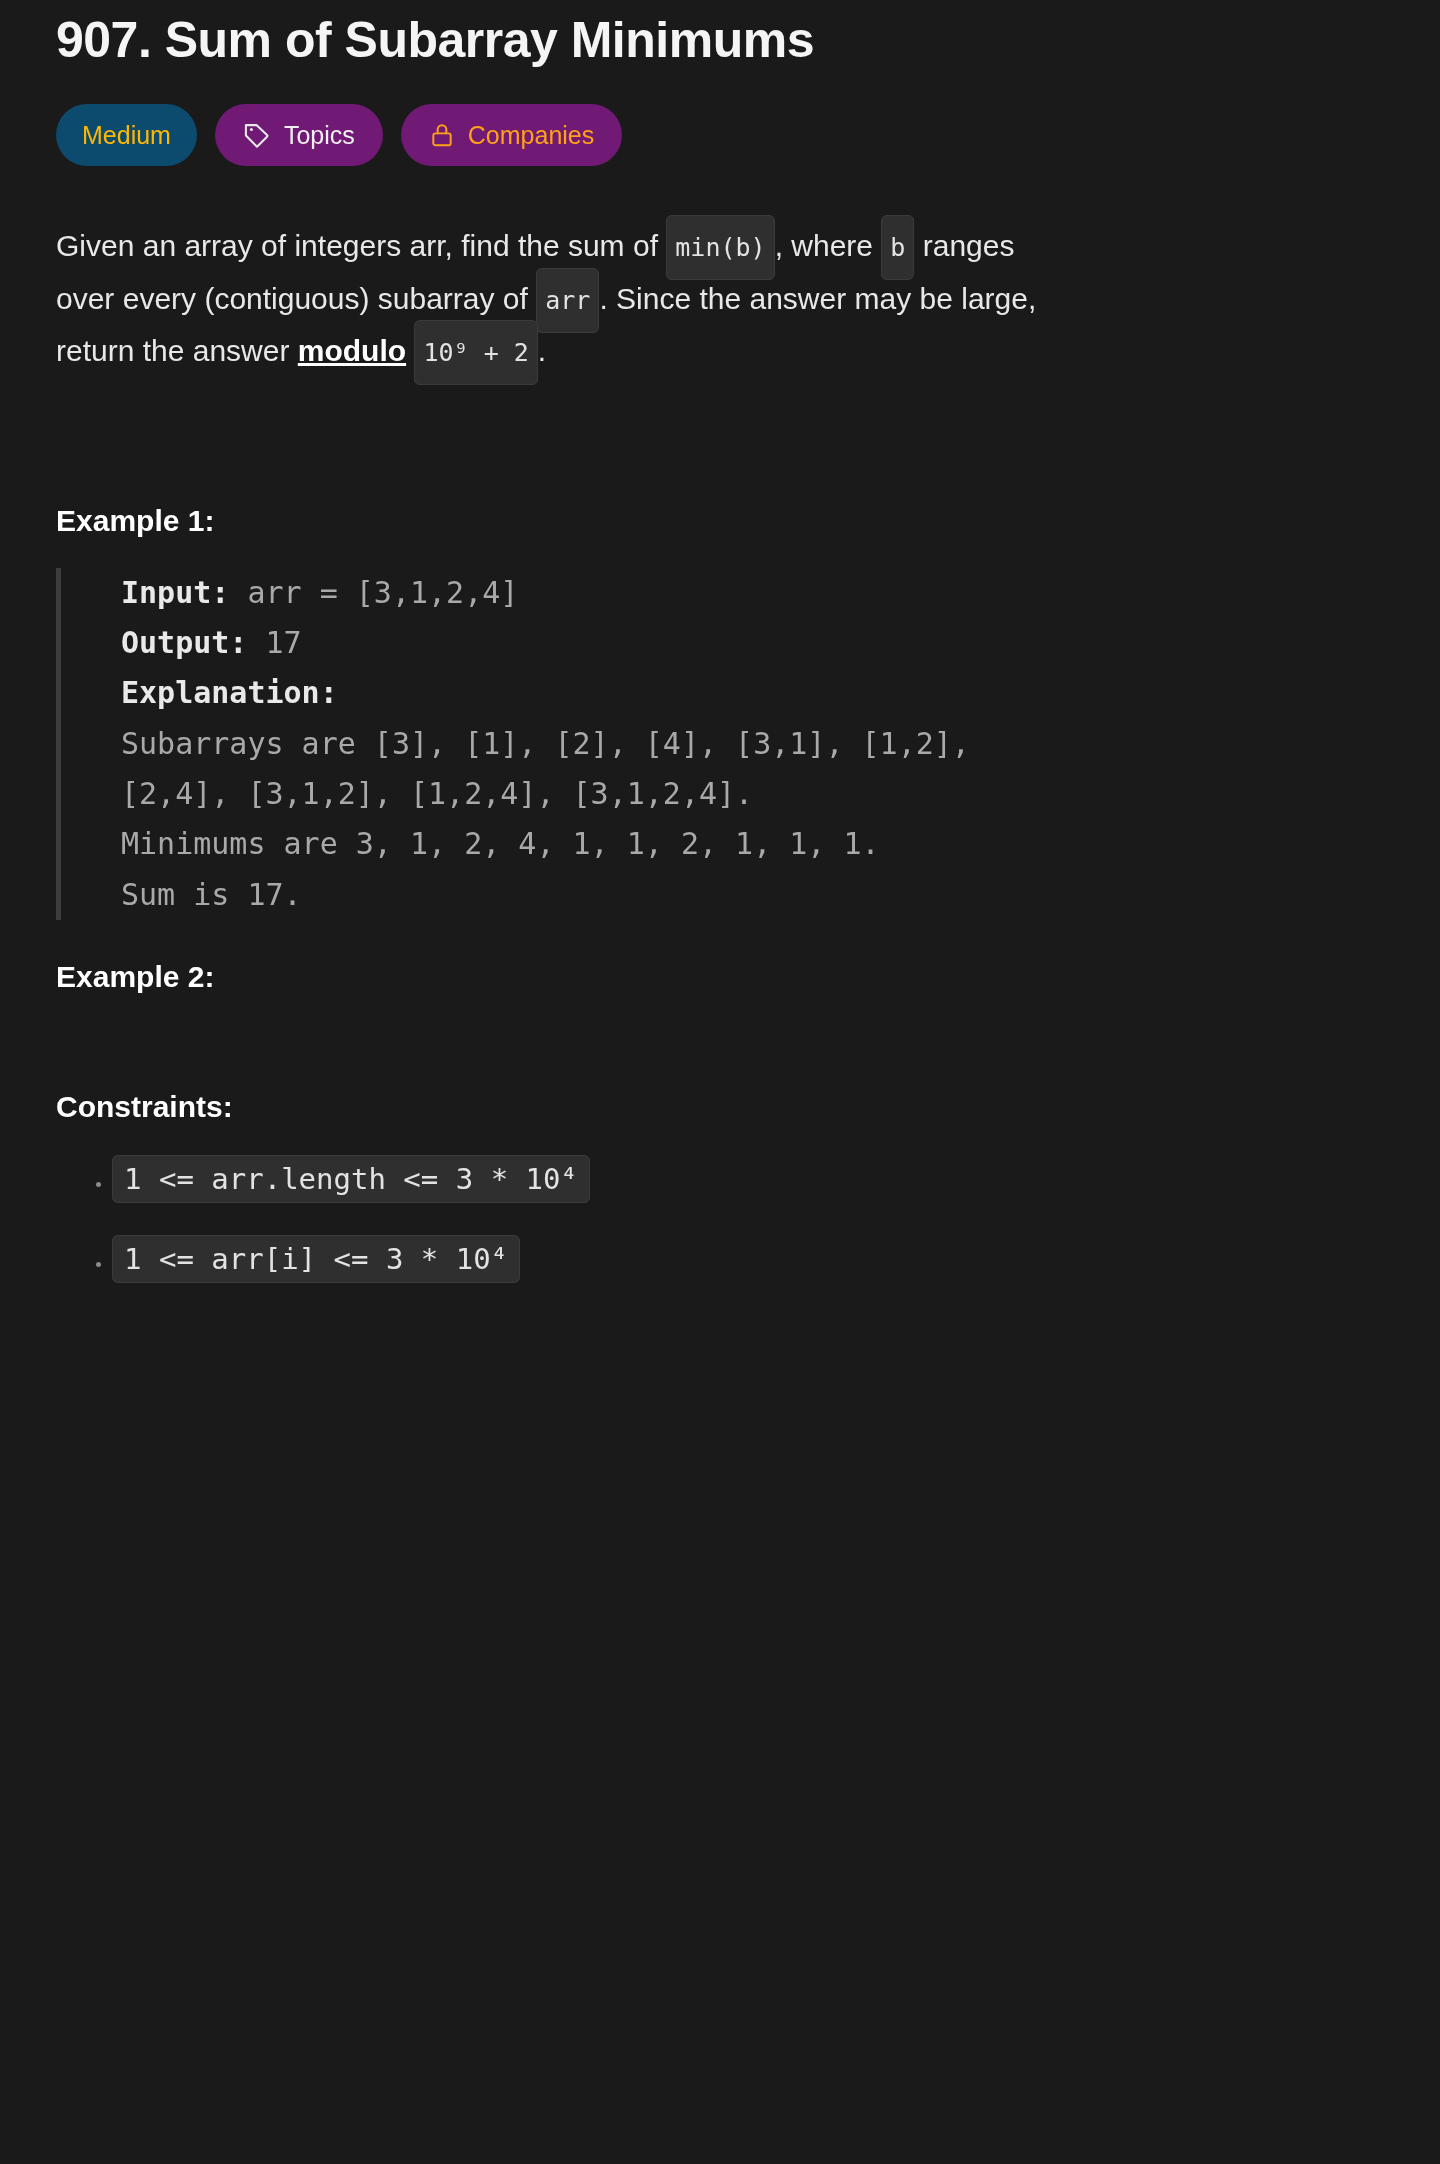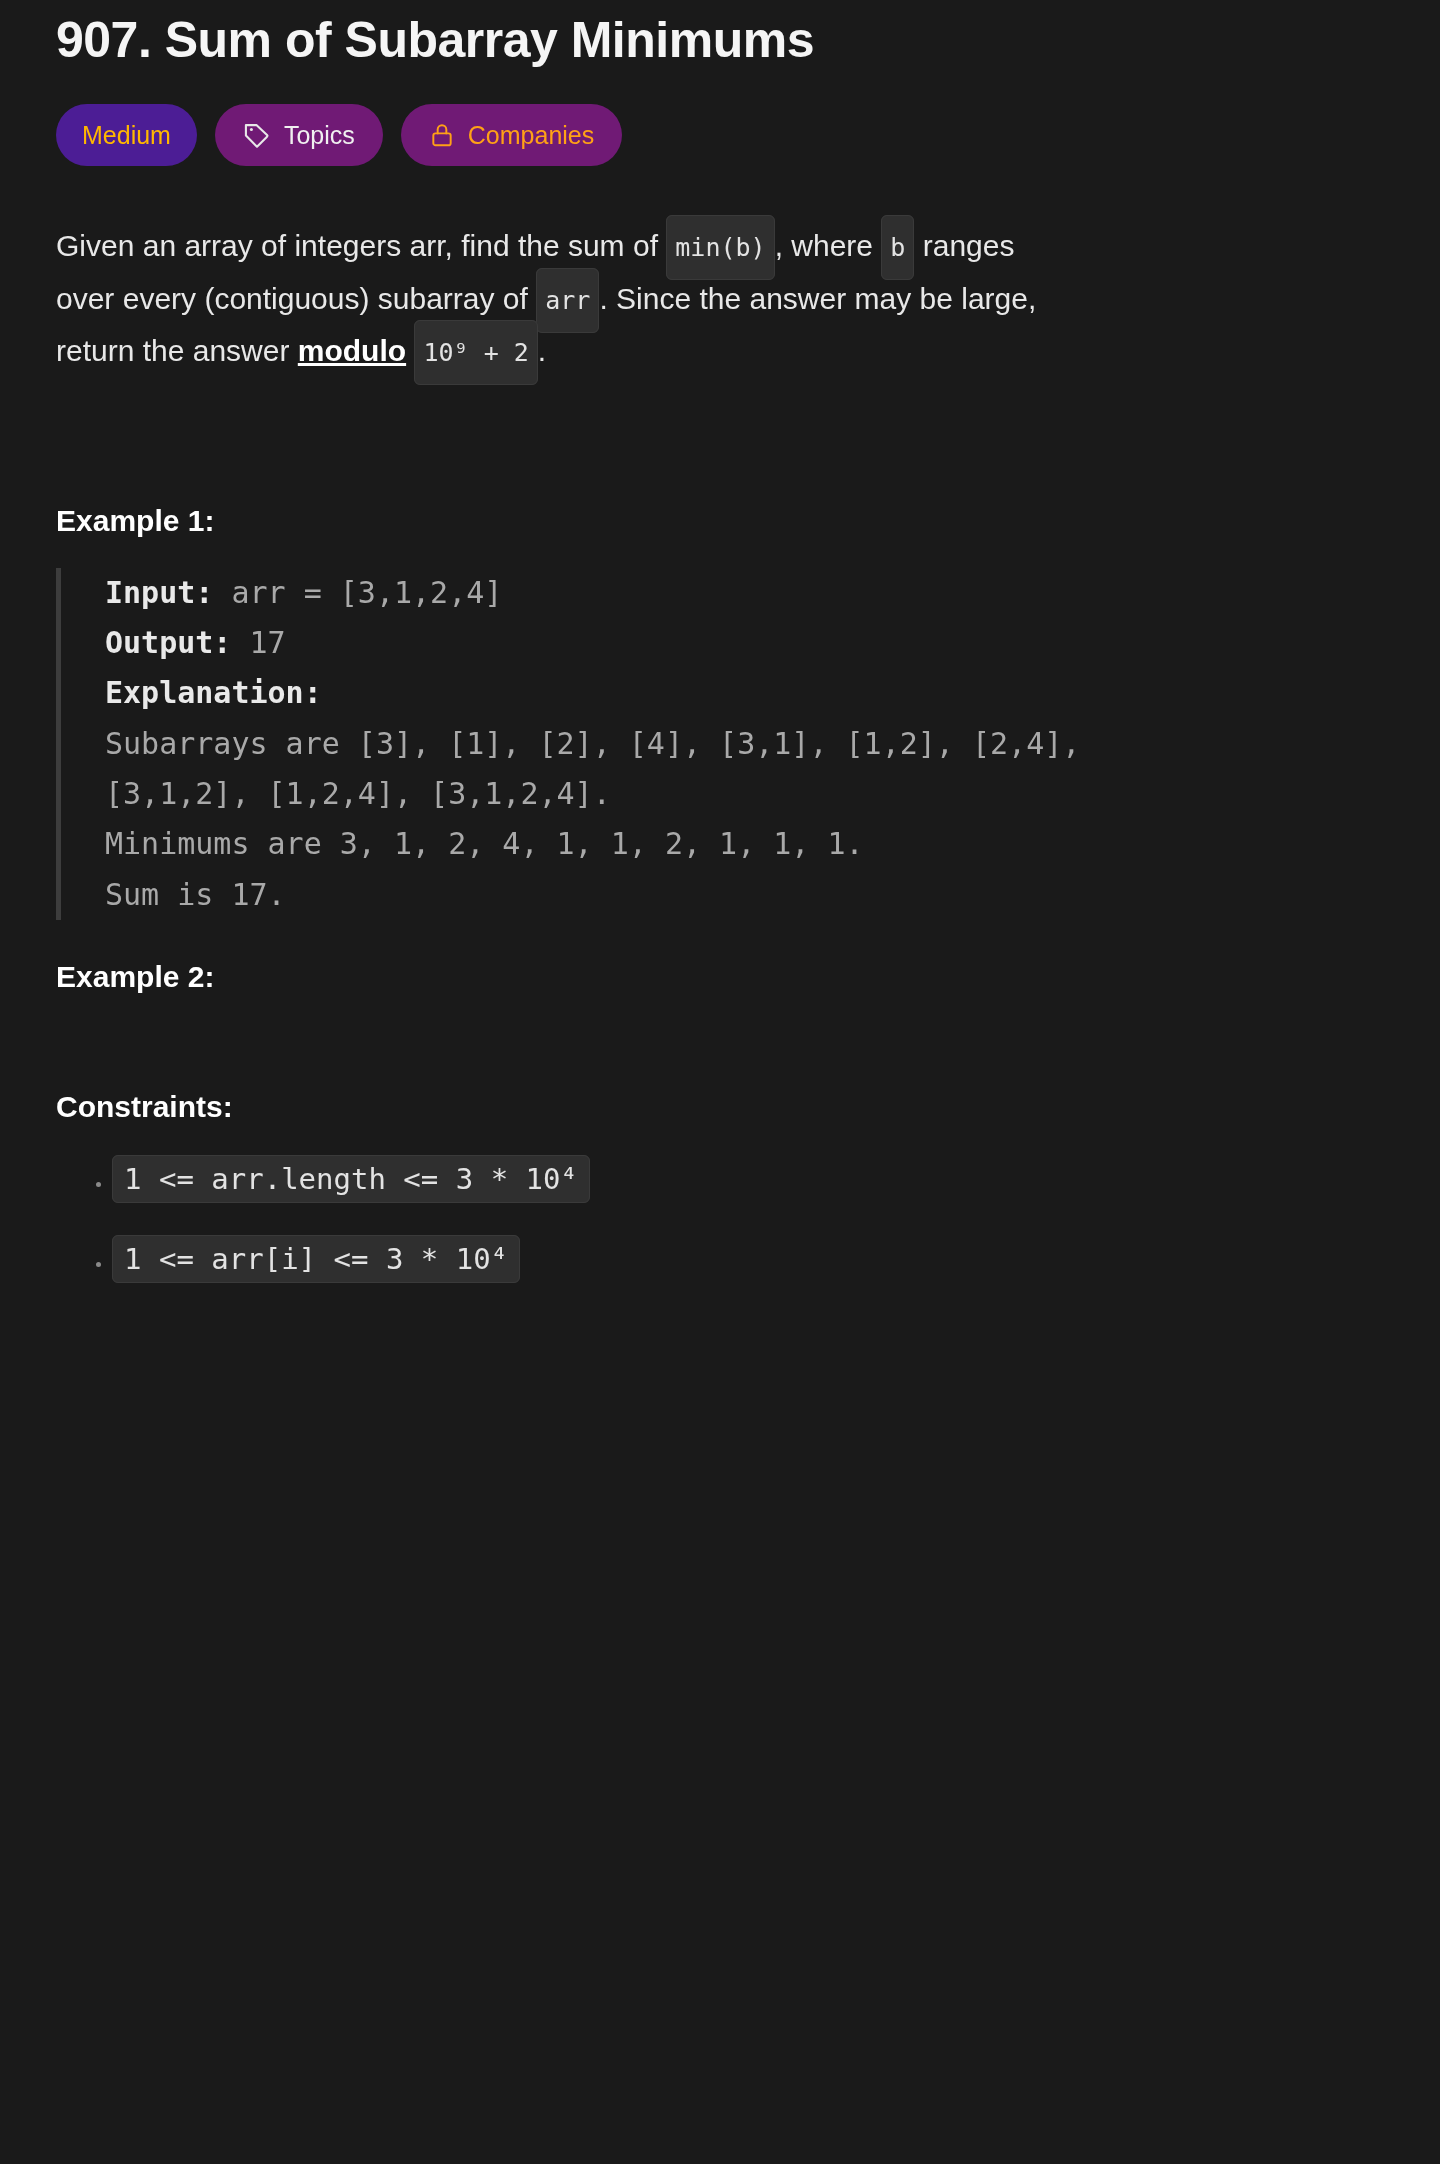--- a/index.html
+++ b/index.html
@@ -44,21 +44,21 @@
     height: 62px;
     padding: 0 28px;
     border-radius: 32px;
     background: #701a75;
     font-size: 25px;
     line-height: 1;
     box-sizing: border-box;
   }
   .pill.difficulty {
     color: #ffb700;
-    background: #4c1d95;
+    background: #0c4a6e;
     padding: 0 26px;
   }
   .pill.topics { color: #f0f0f0; }
   .pill.companies { color: #ffa116; }
   .pill svg { display: block; }
 
   .desc {
     margin-top: 54px;
     font-size: 30px;
     line-height: 1.75;
@@ -79,21 +79,21 @@
 
   .section-head {
     font-size: 30px;
     font-weight: 700;
     color: #ffffff;
     margin: 0;
   }
   .example-block {
     margin-top: 30px;
     border-left: 5px solid #3d3d3d;
-    padding-left: 44px;
+    padding-left: 60px;
   }
   .mono {
     font-family: "DejaVu Sans Mono", monospace;
     font-size: 30px;
     line-height: 1.68;
     color: #a9a9a9;
     white-space: pre-wrap;
     word-break: break-word;
   }
   .mono b {

